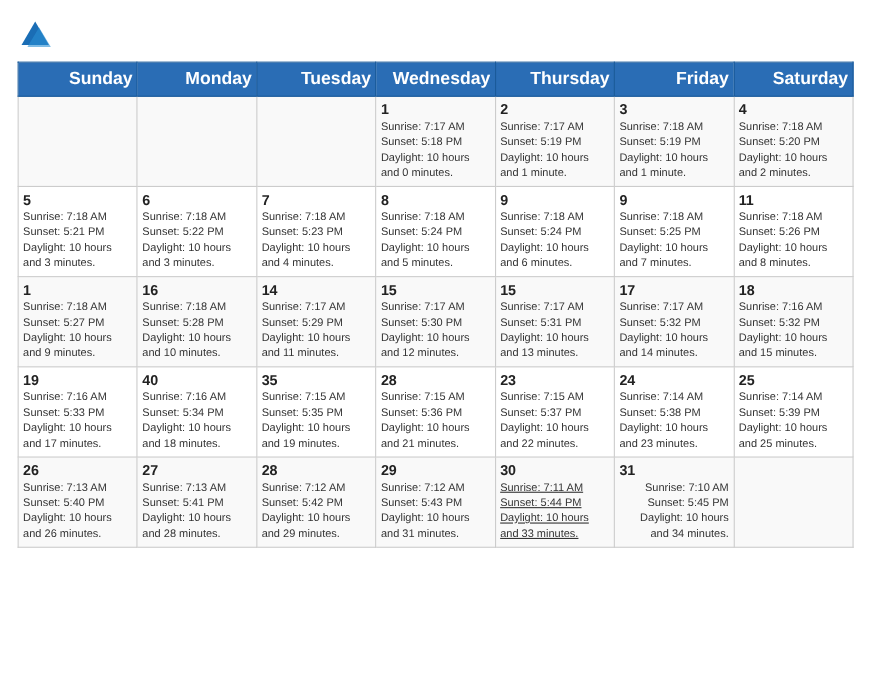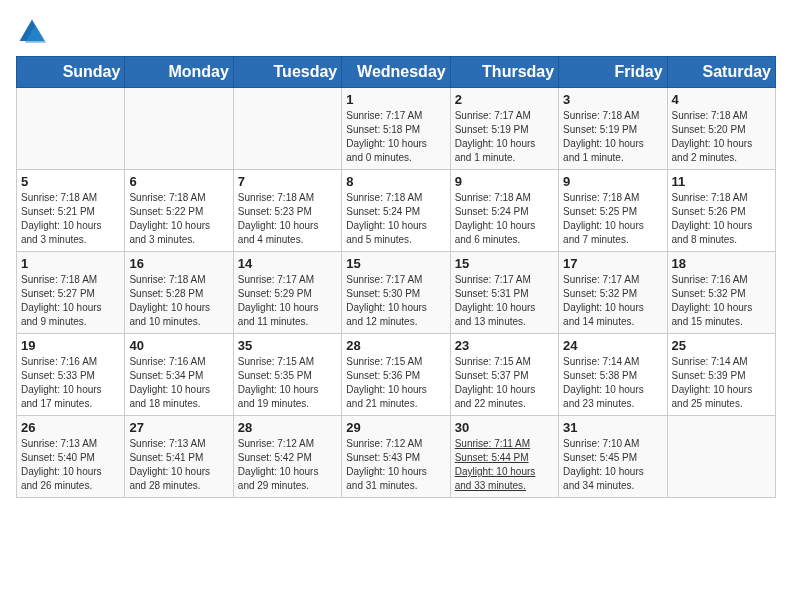--- a/index.html
+++ b/index.html
@@ -345,21 +345,21 @@
         </td>
         <td>
           <span class="day-num">30</span>
           <div class="day-info" style="white-space: pre-line; text-decoration: underline;">Sunrise: 7:11 AM
 Sunset: 5:44 PM
 Daylight: 10 hours
 and 33 minutes.</div>
         </td>
         <td>
           <span class="day-num">31</span>
-          <div class="day-info" style="white-space: pre-line;">Sunrise: 7:10 AM
+          <div class="day-info" style="white-space: pre-line; text-align: right;">Sunrise: 7:10 AM
 Sunset: 5:45 PM
 Daylight: 10 hours
 and 34 minutes.</div>
         </td>
         <td class="empty"></td>
       </tr>
     </tbody>
 </table>
 
 </body></html>

